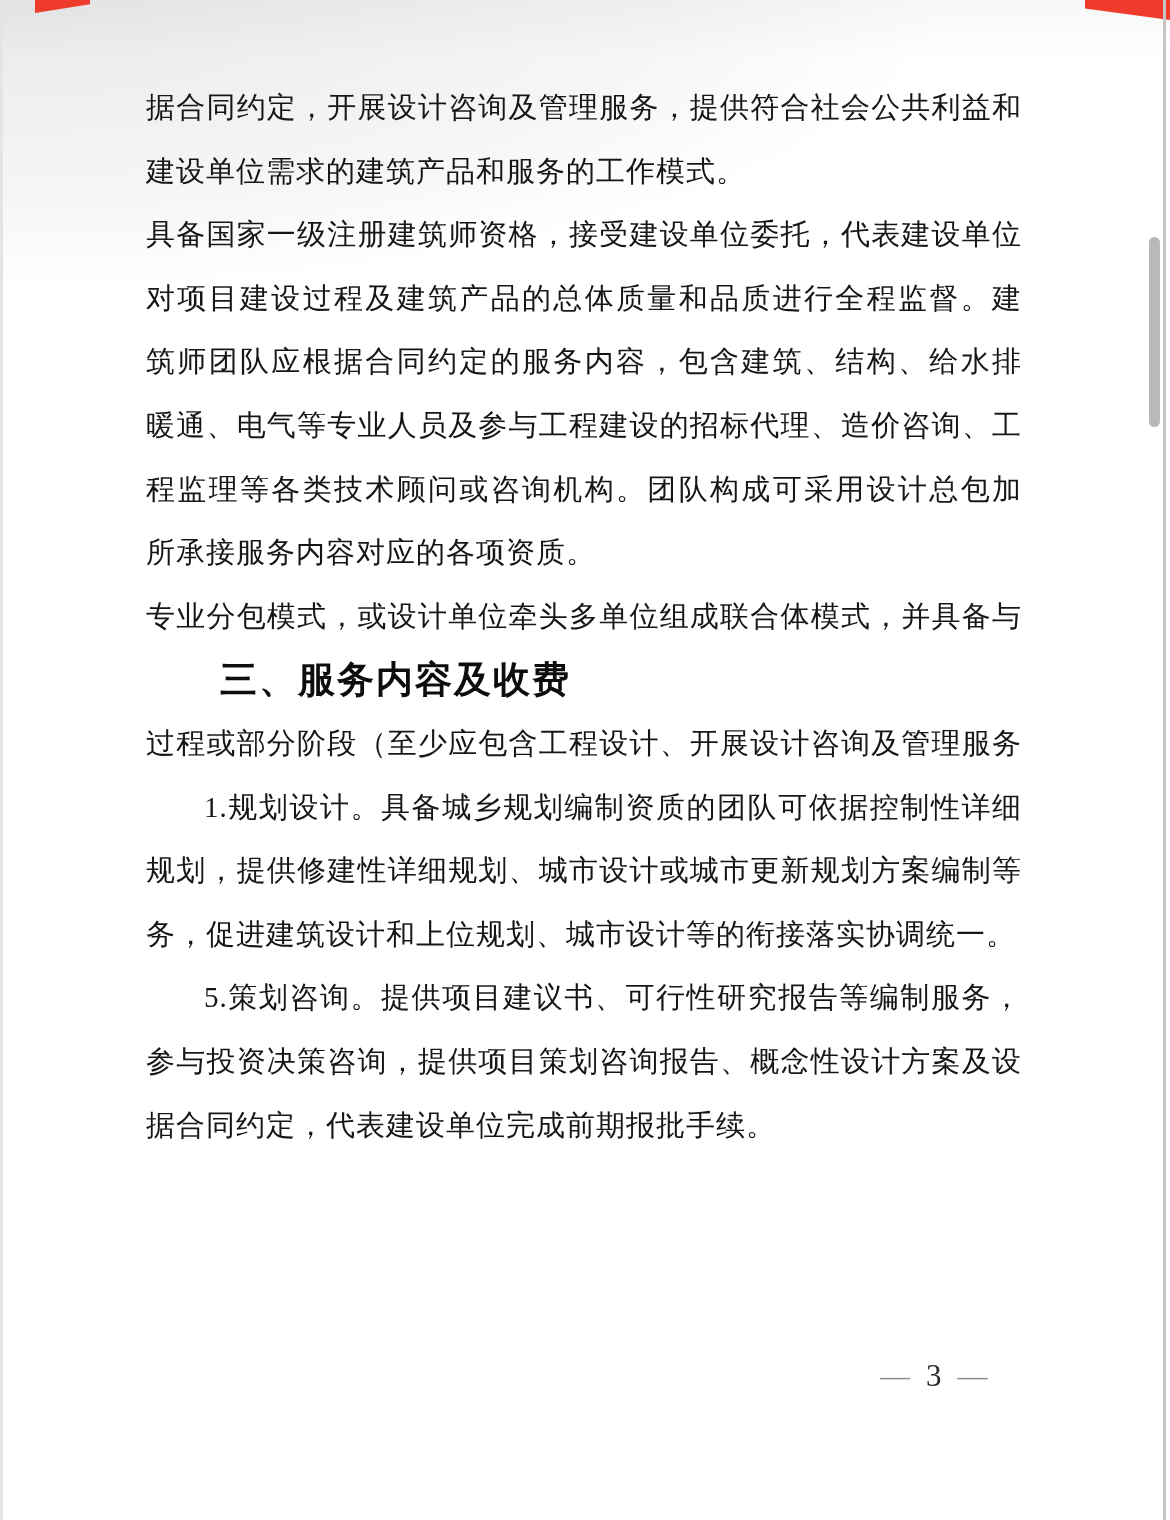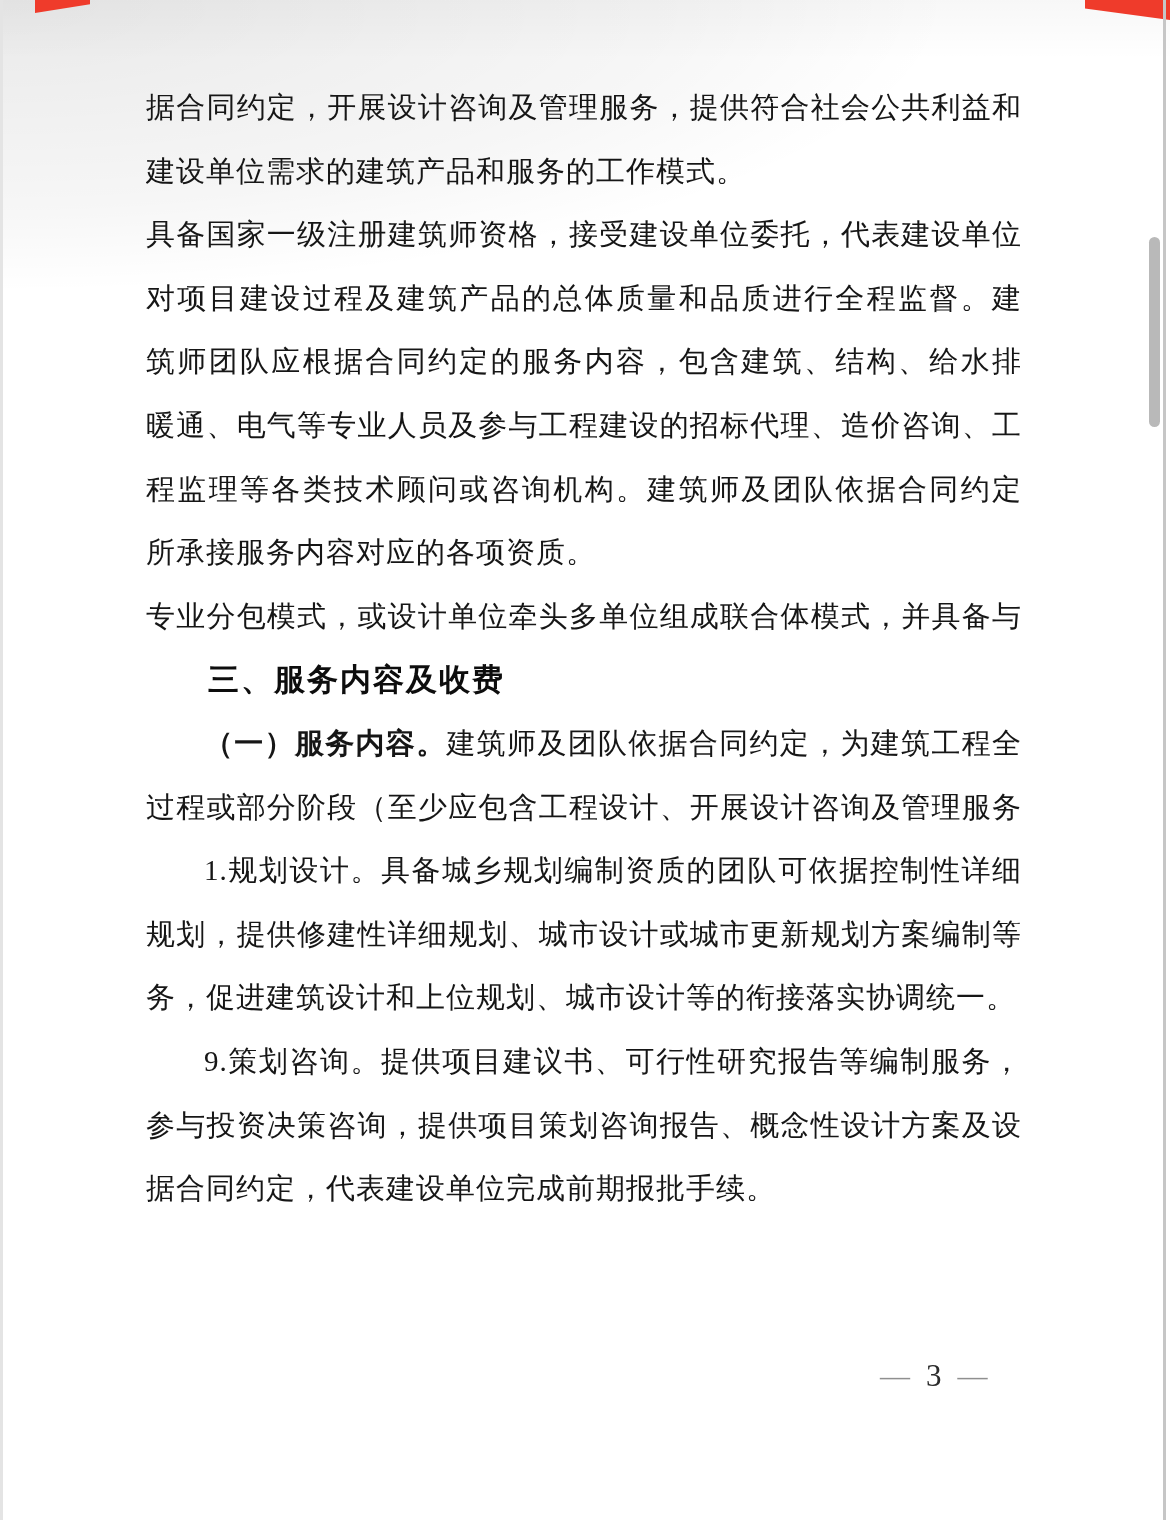--- a/index.html
+++ b/index.html
@@ -39,21 +39,21 @@
   .line{
     height:63.6px;line-height:63.6px;
     white-space:pre;overflow:hidden;
     text-align:justify;text-align-last:left;
   }
   .line.justify{white-space:normal;text-align:justify;text-align-last:justify;}
   .line.indent{text-indent:2em;}
   .line .b{font-weight:700;}
   .line.heading{
     font-family:"Liberation Sans","DejaVu Sans",sans-serif;
-    font-weight:700;font-size:31px;color:#0d0d0d;letter-spacing:2px;
+    font-weight:700;font-size:37px;color:#0d0d0d;letter-spacing:2px;
   }
   
   .footer{
     position:absolute;left:880px;top:1356px;width:140px;height:40px;
     display:flex;align-items:center;justify-content:flex-start;gap:16px;
   }
   .footer .dash{color:#8f8f8f;font-size:30px;line-height:40px;}
   .footer .num{color:#2b2b2b;font-size:31px;line-height:40px;}
 </style>
 </head>
@@ -68,30 +68,29 @@
 <div class="edge-right"></div>
 <div class="scroll-thumb" style="background: rgb(185, 185, 185);"></div>
 
 <div class="doc" id="doc-body">
     <div class="line justify"><span>据合同约定，开展设计咨询及管理服务，提供符合社会公共利益和</span></div>
     <div class="line"><span>建设单位需求的建筑产品和服务的工作模式。</span></div>
     <div class="line justify"><span>具备国家一级注册建筑师资格，接受建设单位委托，代表建设单位</span></div>
     <div class="line justify"><span>对项目建设过程及建筑产品的总体质量和品质进行全程监督。建</span></div>
     <div class="line justify"><span>筑师团队应根据合同约定的服务内容，包含建筑、结构、给水排水、</span></div>
     <div class="line justify"><span>暖通、电气等专业人员及参与工程建设的招标代理、造价咨询、工</span></div>
-    <div class="line justify"><span>程监理等各类技术顾问或咨询机构。建筑师及团队依据合同约定</span></div>
+    <div class="line justify"><span>程监理等各类技术顾问或咨询机构。团队构成可采用设计总包加</span></div>
     <div class="line"><span>所承接服务内容对应的各项资质。</span></div>
     <div class="line justify"><span>专业分包模式，或设计单位牵头多单位组成联合体模式，并具备与</span></div>
     <div class="line indent heading"><span class="b">三、服务内容及收费</span></div>
-    <div class="line justify indent"><span class="b">（一）服务内容。</span><span>建筑师及团队依据合同约定，为建筑工程全</span></div>
     <div class="line justify"><span>过程或部分阶段（至少应包含工程设计、开展设计咨询及管理服务</span></div>
     <div class="line justify indent"><span>1.规划设计。具备城乡规划编制资质的团队可依据控制性详细</span></div>
     <div class="line justify"><span>规划，提供修建性详细规划、城市设计或城市更新规划方案编制等服</span></div>
     <div class="line"><span>务，促进建筑设计和上位规划、城市设计等的衔接落实协调统一。</span></div>
-    <div class="line justify indent"><span>9.策划咨询。提供项目建议书、可行性研究报告等编制服务，</span></div>
+    <div class="line justify indent"><span>5.策划咨询。提供项目建议书、可行性研究报告等编制服务，</span></div>
     <div class="line justify"><span>参与投资决策咨询，提供项目策划咨询报告、概念性设计方案及设</span></div>
     <div class="line"><span>据合同约定，代表建设单位完成前期报批手续。</span></div>
   </div>
 
 <div class="footer">
   <span class="dash">—</span>
   <span class="num">3</span>
   <span class="dash">—</span>
 </div>
 

